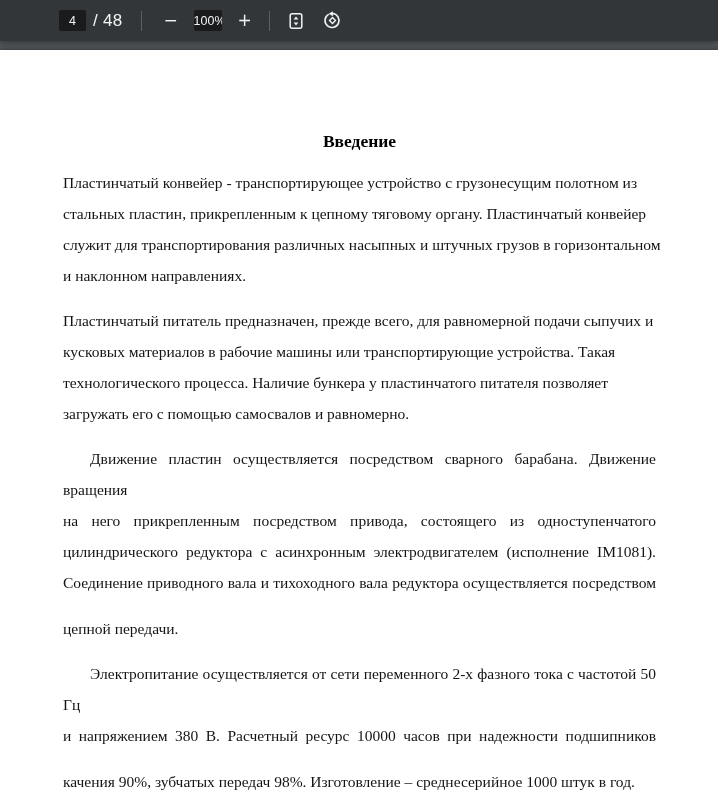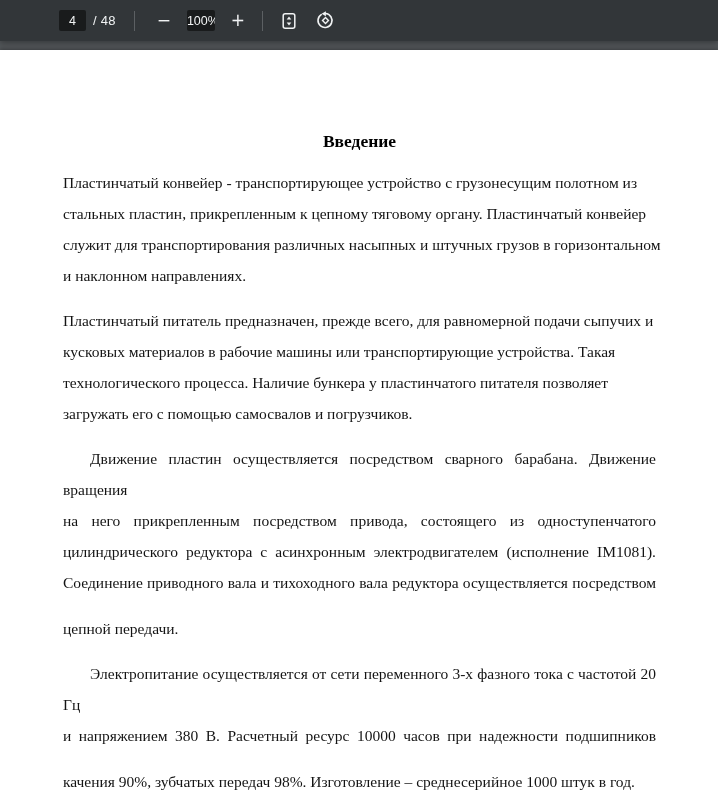--- a/index.html
+++ b/index.html
@@ -13,21 +13,21 @@
     box-shadow:0 2px 6px rgba(0,0,0,.35);
     color:#f1f3f4;
   }
   .num-box {
     background:rgba(0,0,0,.5); border:none; border-radius:2px;
     color:#f1f3f4; font-size:12.5px; text-align:center;
     height:21px; font-family:"Liberation Sans", sans-serif;
   }
   .page-input { width:27px; }
   .zoom-input { width:28px; margin:0 10px; }
-  .page-total { font-size:13px; margin-left:7px; letter-spacing:.3px; }
+  .page-total { font-size:17px; margin-left:7px; letter-spacing:.3px; }
   .sep { width:1px; height:20px; background:#5c6063; }
   .sep.s1 { margin:0 16px 0 18px; }
   .sep.s2 { margin:0 13px 0 11px; }
   .tbtn {
     width:26px; height:26px; border:none; background:transparent; color:#f1f3f4;
     border-radius:50%; display:flex; align-items:center; justify-content:center;
     cursor:pointer; padding:0;
   }
   .glyph { font-size:17px; line-height:1; font-family:"DejaVu Sans", sans-serif; }
   .tbtn svg { display:block; }
@@ -98,31 +98,31 @@
         <div class="ln">Пластинчатый конвейер - транспортирующее устройство с грузонесущим полотном из</div>
         <div class="ln">стальных пластин, прикрепленным к цепному тяговому органу. Пластинчатый конвейер</div>
         <div class="ln">служит для транспортирования различных насыпных и штучных грузов в горизонтальном</div>
         <div class="ln">и наклонном направлениях.</div>
       </div>
 
       <div class="para">
         <div class="ln">Пластинчатый питатель предназначен, прежде всего, для равномерной подачи сыпучих и</div>
         <div class="ln">кусковых материалов в рабочие машины или транспортирующие устройства. Такая</div>
         <div class="ln">технологического процесса. Наличие бункера у пластинчатого питателя позволяет</div>
-        <div class="ln">загружать его с помощью самосвалов и погрузчиков.</div>
+        <div class="ln">загружать его с помощью самосвалов и равномерно.</div>
       </div>
 
       <div class="para just">
         <div class="ln ind">Движение пластин осуществляется посредством сварного барабана. Движение вращения</div>
         <div class="ln">на него прикрепленным посредством привода, состоящего из одноступенчатого</div>
         <div class="ln">цилиндрического редуктора с асинхронным электродвигателем (исполнение IM1081).</div>
         <div class="ln">Соединение приводного вала и тихоходного вала редуктора осуществляется посредством</div>
         <div class="ln last">цепной передачи.</div>
       </div>
 
       <div class="para just">
-        <div class="ln ind">Электропитание осуществляется от сети переменного 3-х фазного тока с частотой 20 Гц</div>
+        <div class="ln ind">Электропитание осуществляется от сети переменного 2-х фазного тока с частотой 50 Гц</div>
         <div class="ln">и напряжением 380 В. Расчетный ресурс 10000 часов при надежности подшипников</div>
         <div class="ln last">качения 90%, зубчатых передач 98%. Изготовление – среднесерийное 1000 штук в год.</div>
       </div>
     </div>
   </div>
 </div>
 
 </body></html>

